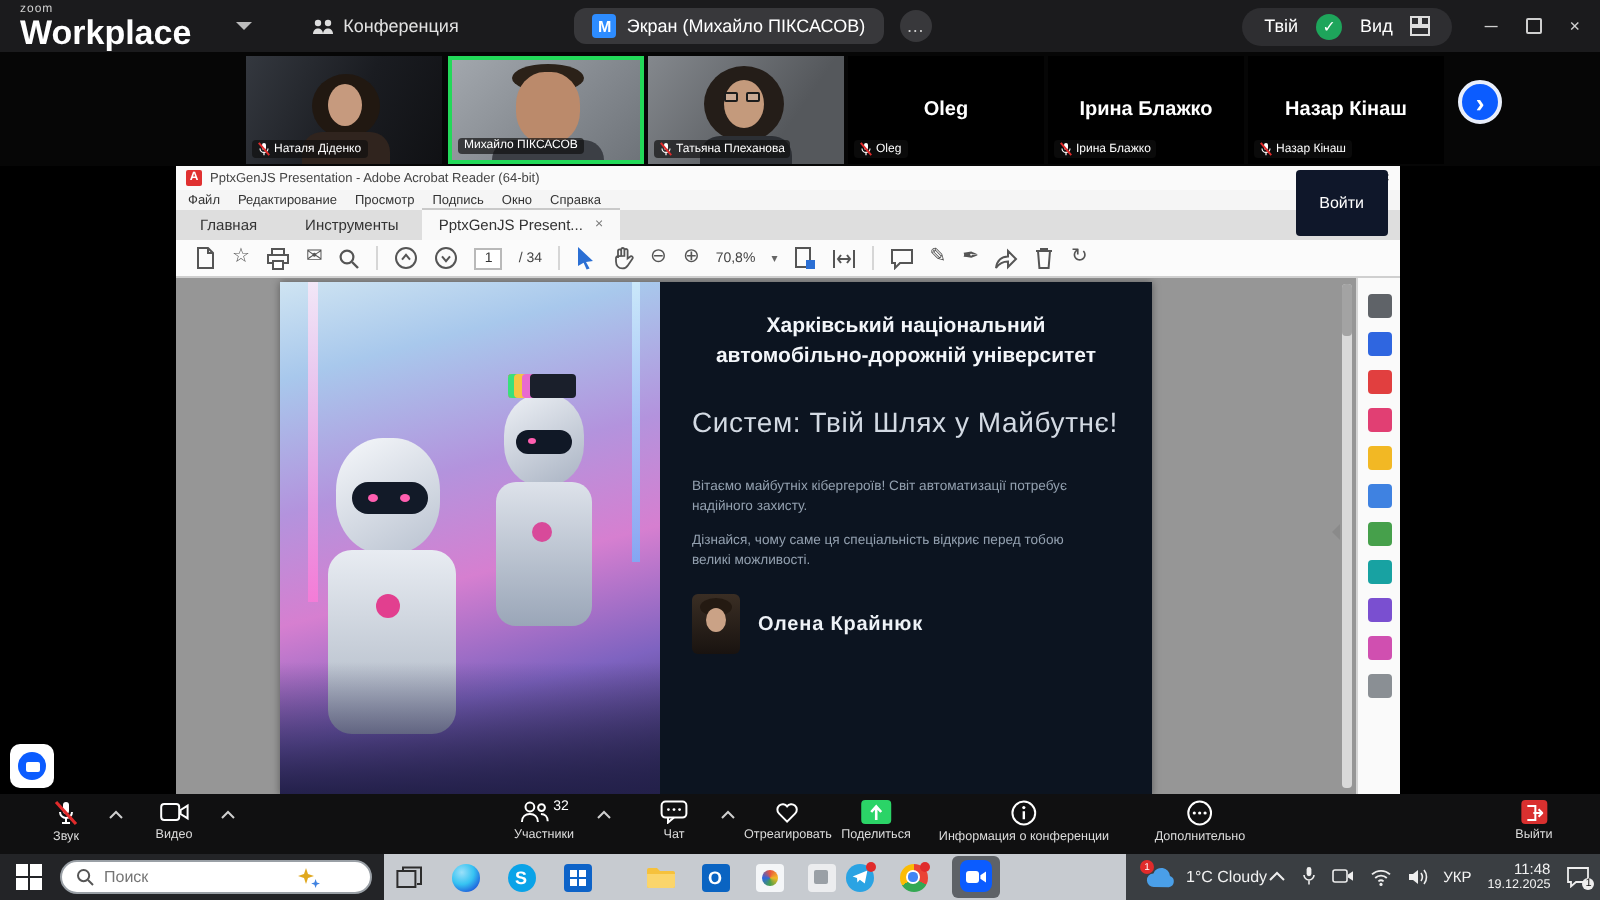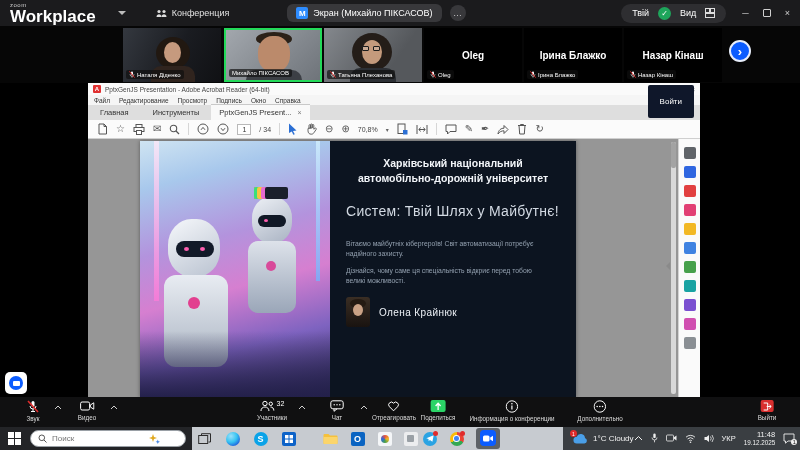--- a/index.html
+++ b/index.html
@@ -61,21 +61,21 @@
 .neon{position:absolute;top:0;opacity:.75}
 .stext{flex:1;background:#0c1420;padding:13px 16px 8px;color:#d3dae3;overflow:hidden}
 .uni{font-size:10.5px;font-weight:bold;line-height:15px;color:#f3f6fa;text-align:center;margin:2px 4px 12px}
 .stitle{font-size:14px;line-height:26px;letter-spacing:.3px;color:#d3dae3}
 .spara{margin-top:15px;font-size:6.8px;line-height:10px;color:#93a0af;width:90%}
 .spara2{margin-top:7px;font-size:6.8px;line-height:10px;color:#93a0af;width:90%}
 .pres{margin-top:11px;display:flex;align-items:center;gap:9px}
 .pava{position:relative;width:24px;height:30px;border-radius:3px;overflow:hidden;background:linear-gradient(#3a2e24,#191310)}
 .pface{position:absolute;left:7px;top:7px;width:10px;height:12px;border-radius:50%;background:#caa286}
 .phair{position:absolute;left:4px;top:2px;width:16px;height:9px;border-radius:50%;background:#241a12}
-.pname{font-size:10px;font-weight:normal;color:#eef2f7;letter-spacing:.4px}
+.pname{font-size:10px;font-weight:bold;color:#eef2f7;letter-spacing:.4px}
 .apanel{position:absolute;right:0;top:0;width:22px;height:261px;background:#fafafa;border-left:1px solid #d4d4d4;display:flex;flex-direction:column;align-items:center;gap:7px;padding-top:8px}
 .pi{width:12px;height:12px;border-radius:2px}
 .ascroll{position:absolute;right:24px;top:3px;width:5px;height:252px;background:#d9d9d9;border-radius:2px}
 .athumb{position:absolute;right:24px;top:3px;width:5px;height:26px;background:#a3a3a3;border-radius:2px}
 .collapse{position:absolute;right:30px;top:123px;width:0;height:0;border-top:4px solid transparent;border-bottom:4px solid transparent;border-right:4px solid #8a8a8a}
 
 #zfloat{position:absolute;left:5px;top:372px;width:22px;height:22px;background:#fff;border-radius:5px;display:flex;align-items:center;justify-content:center}
 #zfloat .c{width:14px;height:14px;border-radius:50%;background:#0b5cff;display:flex;align-items:center;justify-content:center}
 #zfloat .v{width:7px;height:5px;background:#fff;border-radius:1px}
 

